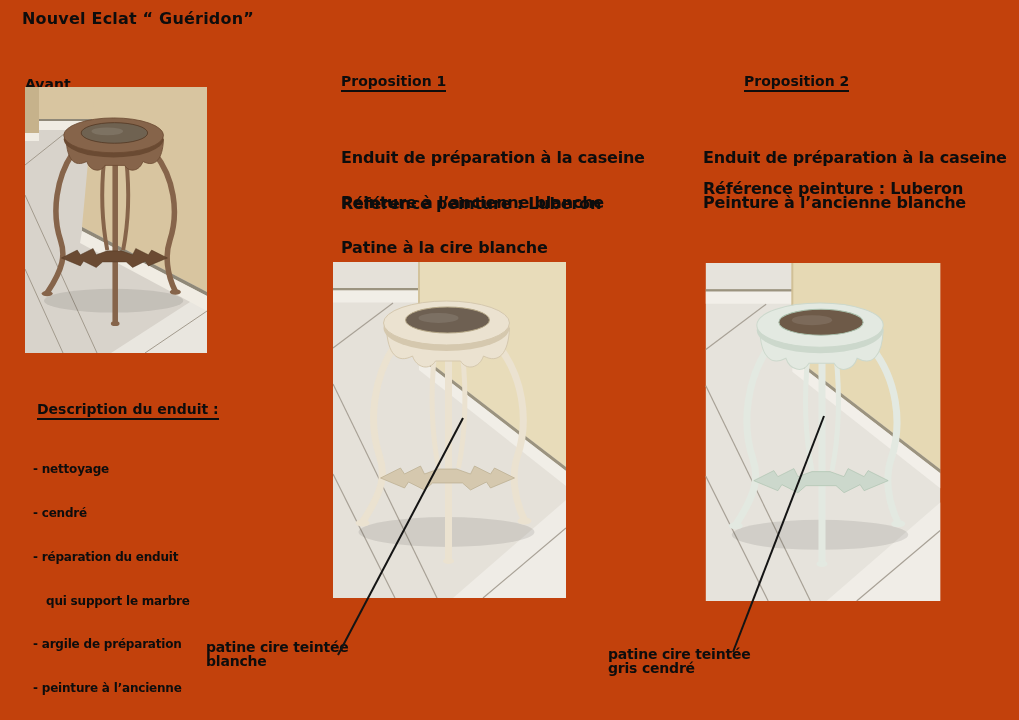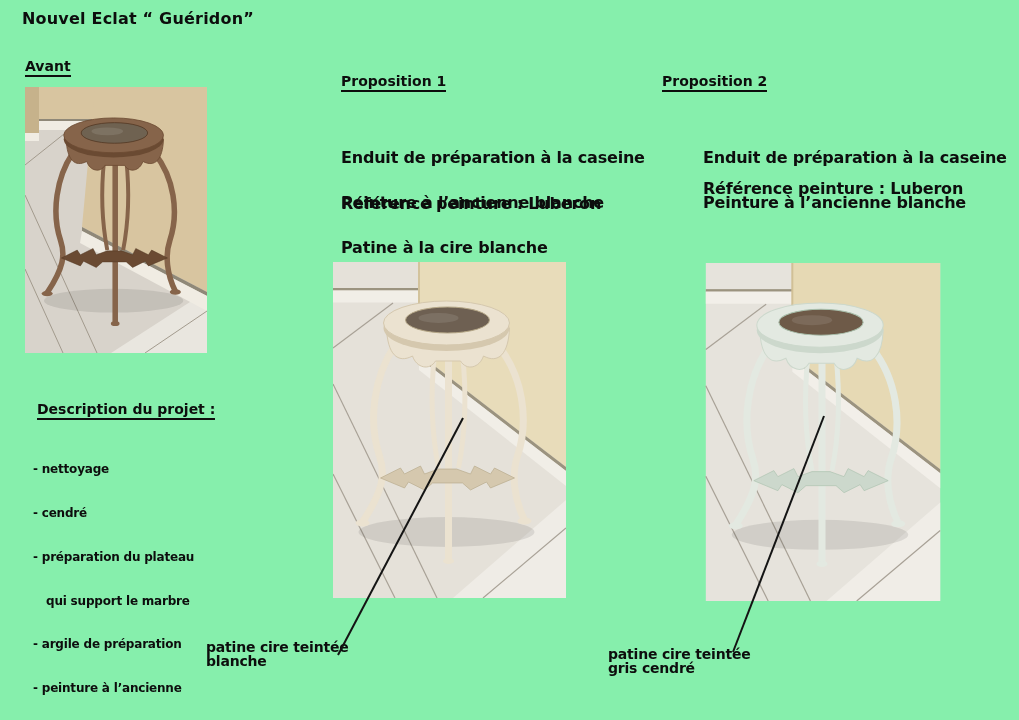--- a/index.html
+++ b/index.html
@@ -15,21 +15,21 @@
   .desc-list{font-size:12px;line-height:14.6px;letter-spacing:-0.2px;white-space:pre;}
   .desc-list .cont{padding-left:13px;}
   .caption{font-size:14px;line-height:14px;letter-spacing:-0.2px;}
   .photo{position:absolute;overflow:hidden;}
   .photo svg{display:block;width:100%;height:100%;}
   #pointer-overlay{position:absolute;left:0;top:0;width:1019px;height:720px;pointer-events:none;}
 </style>
 </head>
 <body>
 
-<div id="page" style="background: #86efac; color: rgb(13, 13, 13); text-decoration: underline; --pointer: #141414;">
+<div id="page" style="background: #c2410c; color: rgb(13, 13, 13); text-decoration: underline; --pointer: #141414;">
 
   <svg width="0" height="0" style="position:absolute" aria-hidden="true">
     <defs>
       <symbol id="gueridon" viewBox="0 0 230 336">
         <ellipse cx="112" cy="270" rx="88" ry="15" fill="rgba(0,0,0,0.09)"></ellipse>
         <path d="M60,84 C40,114 33,158 45,194 C51,212 49,228 28,260" stroke="var(--table)" stroke-width="7" fill="none" stroke-linecap="round"></path>
         <path d="M164,84 C188,114 195,158 183,194 C177,212 179,236 190,258" stroke="var(--table)" stroke-width="7" fill="none" stroke-linecap="round"></path>
         <path d="M100,92 C96,130 97,170 104,206" stroke="var(--table)" stroke-width="5" fill="none"></path>
         <path d="M128,92 C132,130 131,170 124,206" stroke="var(--table)" stroke-width="5" fill="none"></path>
         <path d="M114,94 L114,298" stroke="var(--table)" stroke-width="7" fill="none"></path>
@@ -58,21 +58,21 @@
           <line x1="0" y1="212" x2="62" y2="336"></line>
           <line x1="60" y1="41" x2="0" y2="86"></line>
           <line x1="150" y1="336" x2="233" y2="266"></line>
         </g>
       </symbol>
     </defs>
   </svg>
 
   <div class="abs title" style="left:22px;top:9px;">Nouvel Eclat “ Guéridon”</div>
 
-  <div class="abs" style="left:25px;top:56px;">
+  <div class="abs" style="left:25px;top:74px;">
     <span class="h-underline">Avant</span>
   </div>
 
   <div class="photo" style="left: 25px; top: 87px; width: 182px; height: 266px; --wall: #d8c5a0; --wallSide: #c6b28b; --floor: #d8d3cb; --floorBright: #e9e6df; --baseboard: #f0ece3; --grout: #a29a8d; --table: #86644a; --tableShade: #6a4a32; --tableDark: #513722; --marble: #6f6251;">
     <svg viewBox="0 0 182 266" preserveAspectRatio="none">
       <rect x="0" y="0" width="182" height="266" fill="var(--floor)"></rect>
       <polygon points="86,266 182,204 182,266" fill="var(--floorBright)"></polygon>
       <rect x="10" y="0" width="70" height="34" fill="var(--wall)"></rect>
       <rect x="10" y="32" width="70" height="2" fill="#8f8878"></rect>
       <rect x="10" y="34" width="70" height="9" fill="var(--baseboard)"></rect>
@@ -94,21 +94,21 @@
   <div class="abs" style="left:341px;top:71px;text-align:right;">
     <span class="h-underline">Proposition 1</span>
   </div>
   <div class="abs body-text" style="left:341px;top:120px;">
     <div>Enduit de préparation à la caseine</div>
     <div>Peinture à l’ancienne blanche</div>
     <div>Patine à la cire blanche</div>
   </div>
   <div class="abs body-text" style="left:341px;top:196px;">Référence peinture : Luberon</div>
 
-  <div class="abs" style="left:662px;top:71px;">
+  <div class="abs" style="left:744px;top:71px;">
     <span class="h-underline">Proposition 2</span>
   </div>
   <div class="abs body-text" style="left:703px;top:120px;">
     <div>Enduit de préparation à la caseine</div>
     <div>Peinture à l’ancienne blanche</div>
   </div>
   <div class="abs body-text" style="left:703px;top:181px;">Référence peinture : Luberon</div>
 
   <div class="photo" style="left: 333px; top: 262px; width: 233px; height: 336px; --wall: #e8dcba; --wallSide: #d3c39c; --floor: #e5e1d9; --floorBright: #efece6; --baseboard: #f1eee7; --grout: #a8a196; --table: #ebe2d0; --tableShade: #d5c8ae; --tableDark: #b4a686; --marble: #6e6052;">
     <svg viewBox="0 0 233 336" preserveAspectRatio="none">
@@ -118,26 +118,26 @@
   </div>
 
   <div class="photo" style="left: 703px; top: 263px; width: 240px; height: 338px; --wall: #e6d9b4; --wallSide: #d1c096; --floor: #e6e3dc; --floorBright: #f0ede7; --baseboard: #f2efe9; --grout: #a8a196; --table: #e3e9e1; --tableShade: #ccd8cc; --tableDark: #a9bfab; --marble: #6e5a48;">
     <svg viewBox="0 0 240 338" preserveAspectRatio="none">
       <use href="#room-corner" width="240" height="338"></use>
       <use href="#gueridon" x="4" y="1" width="232" height="337"></use>
     </svg>
   </div>
 
   <div class="abs" style="left:37px;top:399px;">
-    <span class="h-underline">Description du projet :</span>
+    <span class="h-underline">Description du enduit :</span>
   </div>
   <div class="abs desc-list" style="left:33px;top:433px;">
     <div>- nettoyage</div>
     <div>- cendré</div>
-    <div>- préparation du plateau</div>
+    <div>- réparation du enduit</div>
     <div class="cont">qui support le marbre</div>
     <div>- argile de préparation</div>
     <div>- peinture à l’ancienne</div>
     
     
   </div>
 
   <div class="abs caption" style="left:206px;top:640px;">
     <div>patine cire teintée</div>
     <div>blanche</div>

